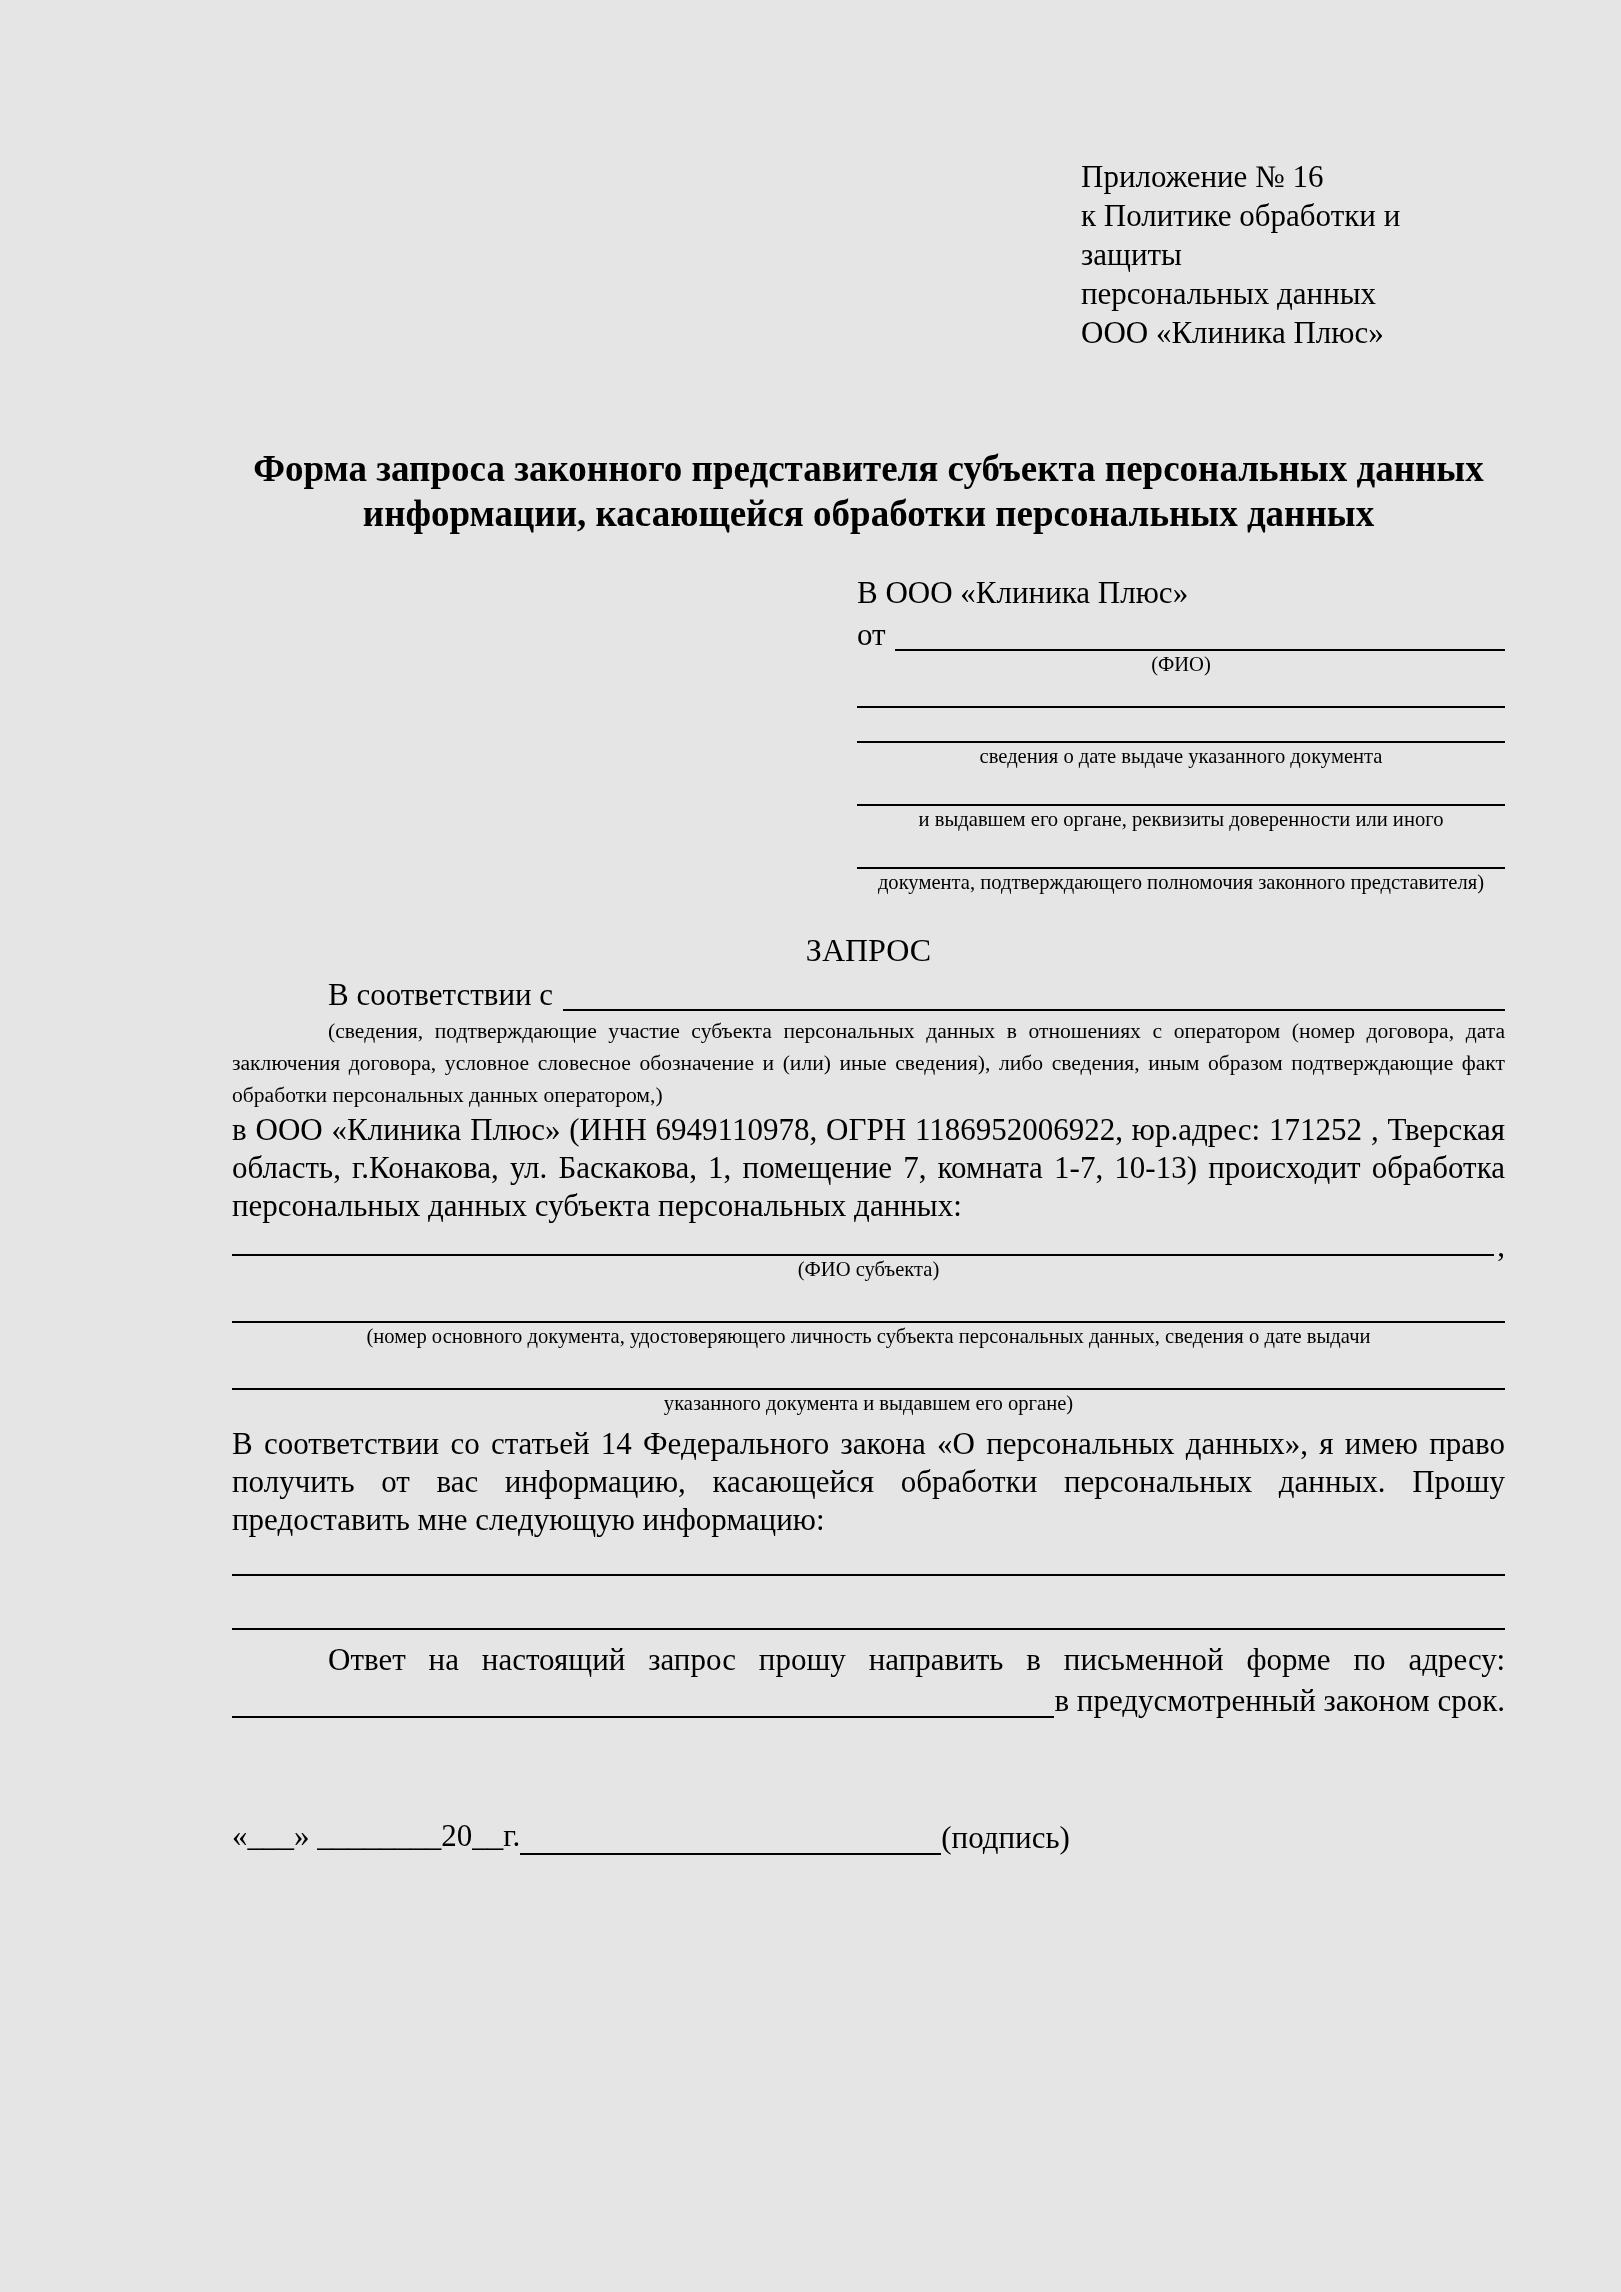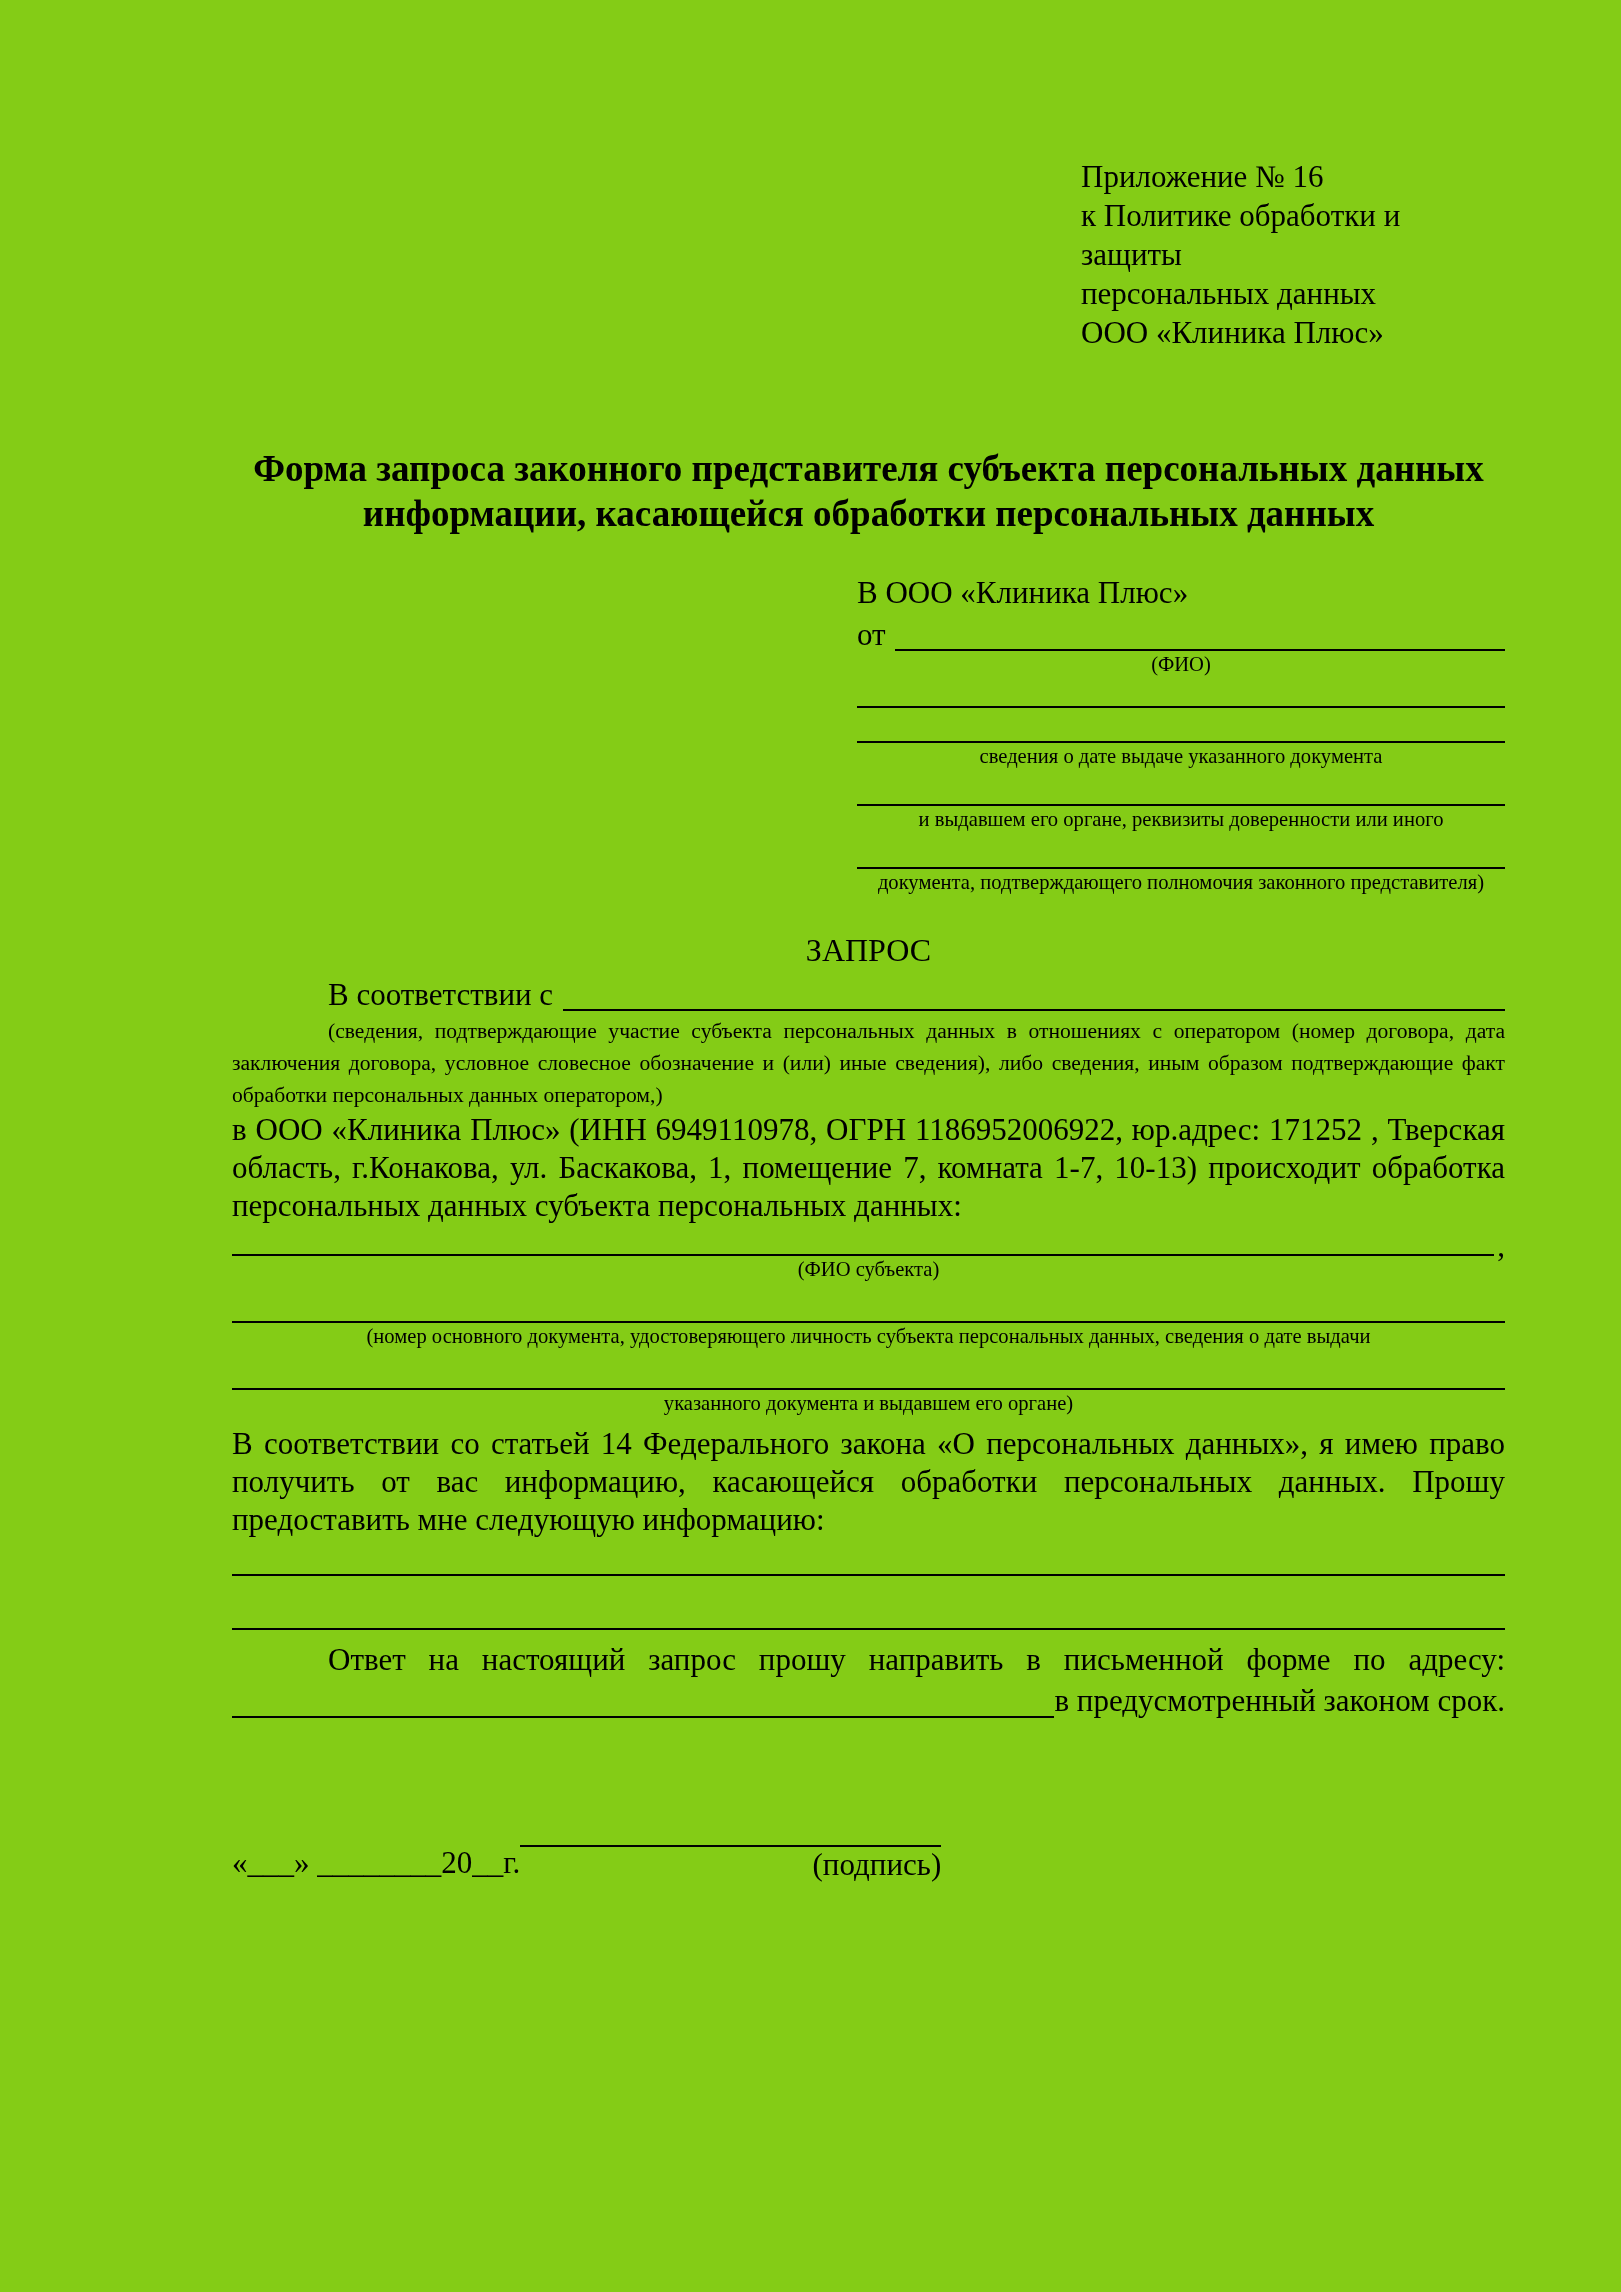--- a/index.html
+++ b/index.html
@@ -1,16 +1,16 @@
 <!DOCTYPE html>
 <html><head>
 <meta charset="utf-8">
 <style>
   html,body{margin:0;padding:0;background:#ffffff;}
-  .page{position:relative;width:1621px;height:2293px;background:#84cc16;color:#000;
+  .page{position:relative;width:1621px;height:2293px;background:#e5e5e5;color:#000;
         font-family:"Liberation Serif","DejaVu Serif",serif;font-size:31px;overflow:hidden;}
   .content{position:absolute;left:232px;top:157px;width:1273px;}
 
   .appendix{margin-left:849px;line-height:39px;}
 
   .title{margin-top:94px;font-weight:bold;font-size:37px;line-height:45px;text-align:center;}
 
   .addressee{margin-left:625px;width:648px;margin-top:37px;}
   .addr-to{line-height:39px;}
   .from-row{display:flex;align-items:flex-end;height:35px;margin-top:3.9px;}
@@ -40,21 +40,21 @@
   .blank{height:0;border-bottom:2.9px solid #000;}
   .blank-1{margin-top:35px;}
   .blank-2{margin-top:52px;}
 
   .resp-1{margin-top:9.8px;line-height:39px;text-align:justify;text-align-last:justify;text-indent:96px;}
   .resp-2{display:flex;align-items:flex-end;height:39px;}
   .resp-2 .tail{white-space:nowrap;line-height:35px;}
 
   .signature{margin-top:98px;margin-right:15.7px;display:flex;
              align-items:flex-end;line-height:39px;}
-  .sig-right{display:flex;align-items:flex-end;flex-direction:column;}
+  .sig-right{display:flex;align-items:flex-end;}
   .sig-rule{width:421px;height:29px;border-bottom:2.9px solid #000;}
   .sig-cap{line-height:35px;white-space:nowrap;}
 </style>
 </head>
 <body>
 
 <div class="page">
   <div class="content">
 
     <div class="appendix">

